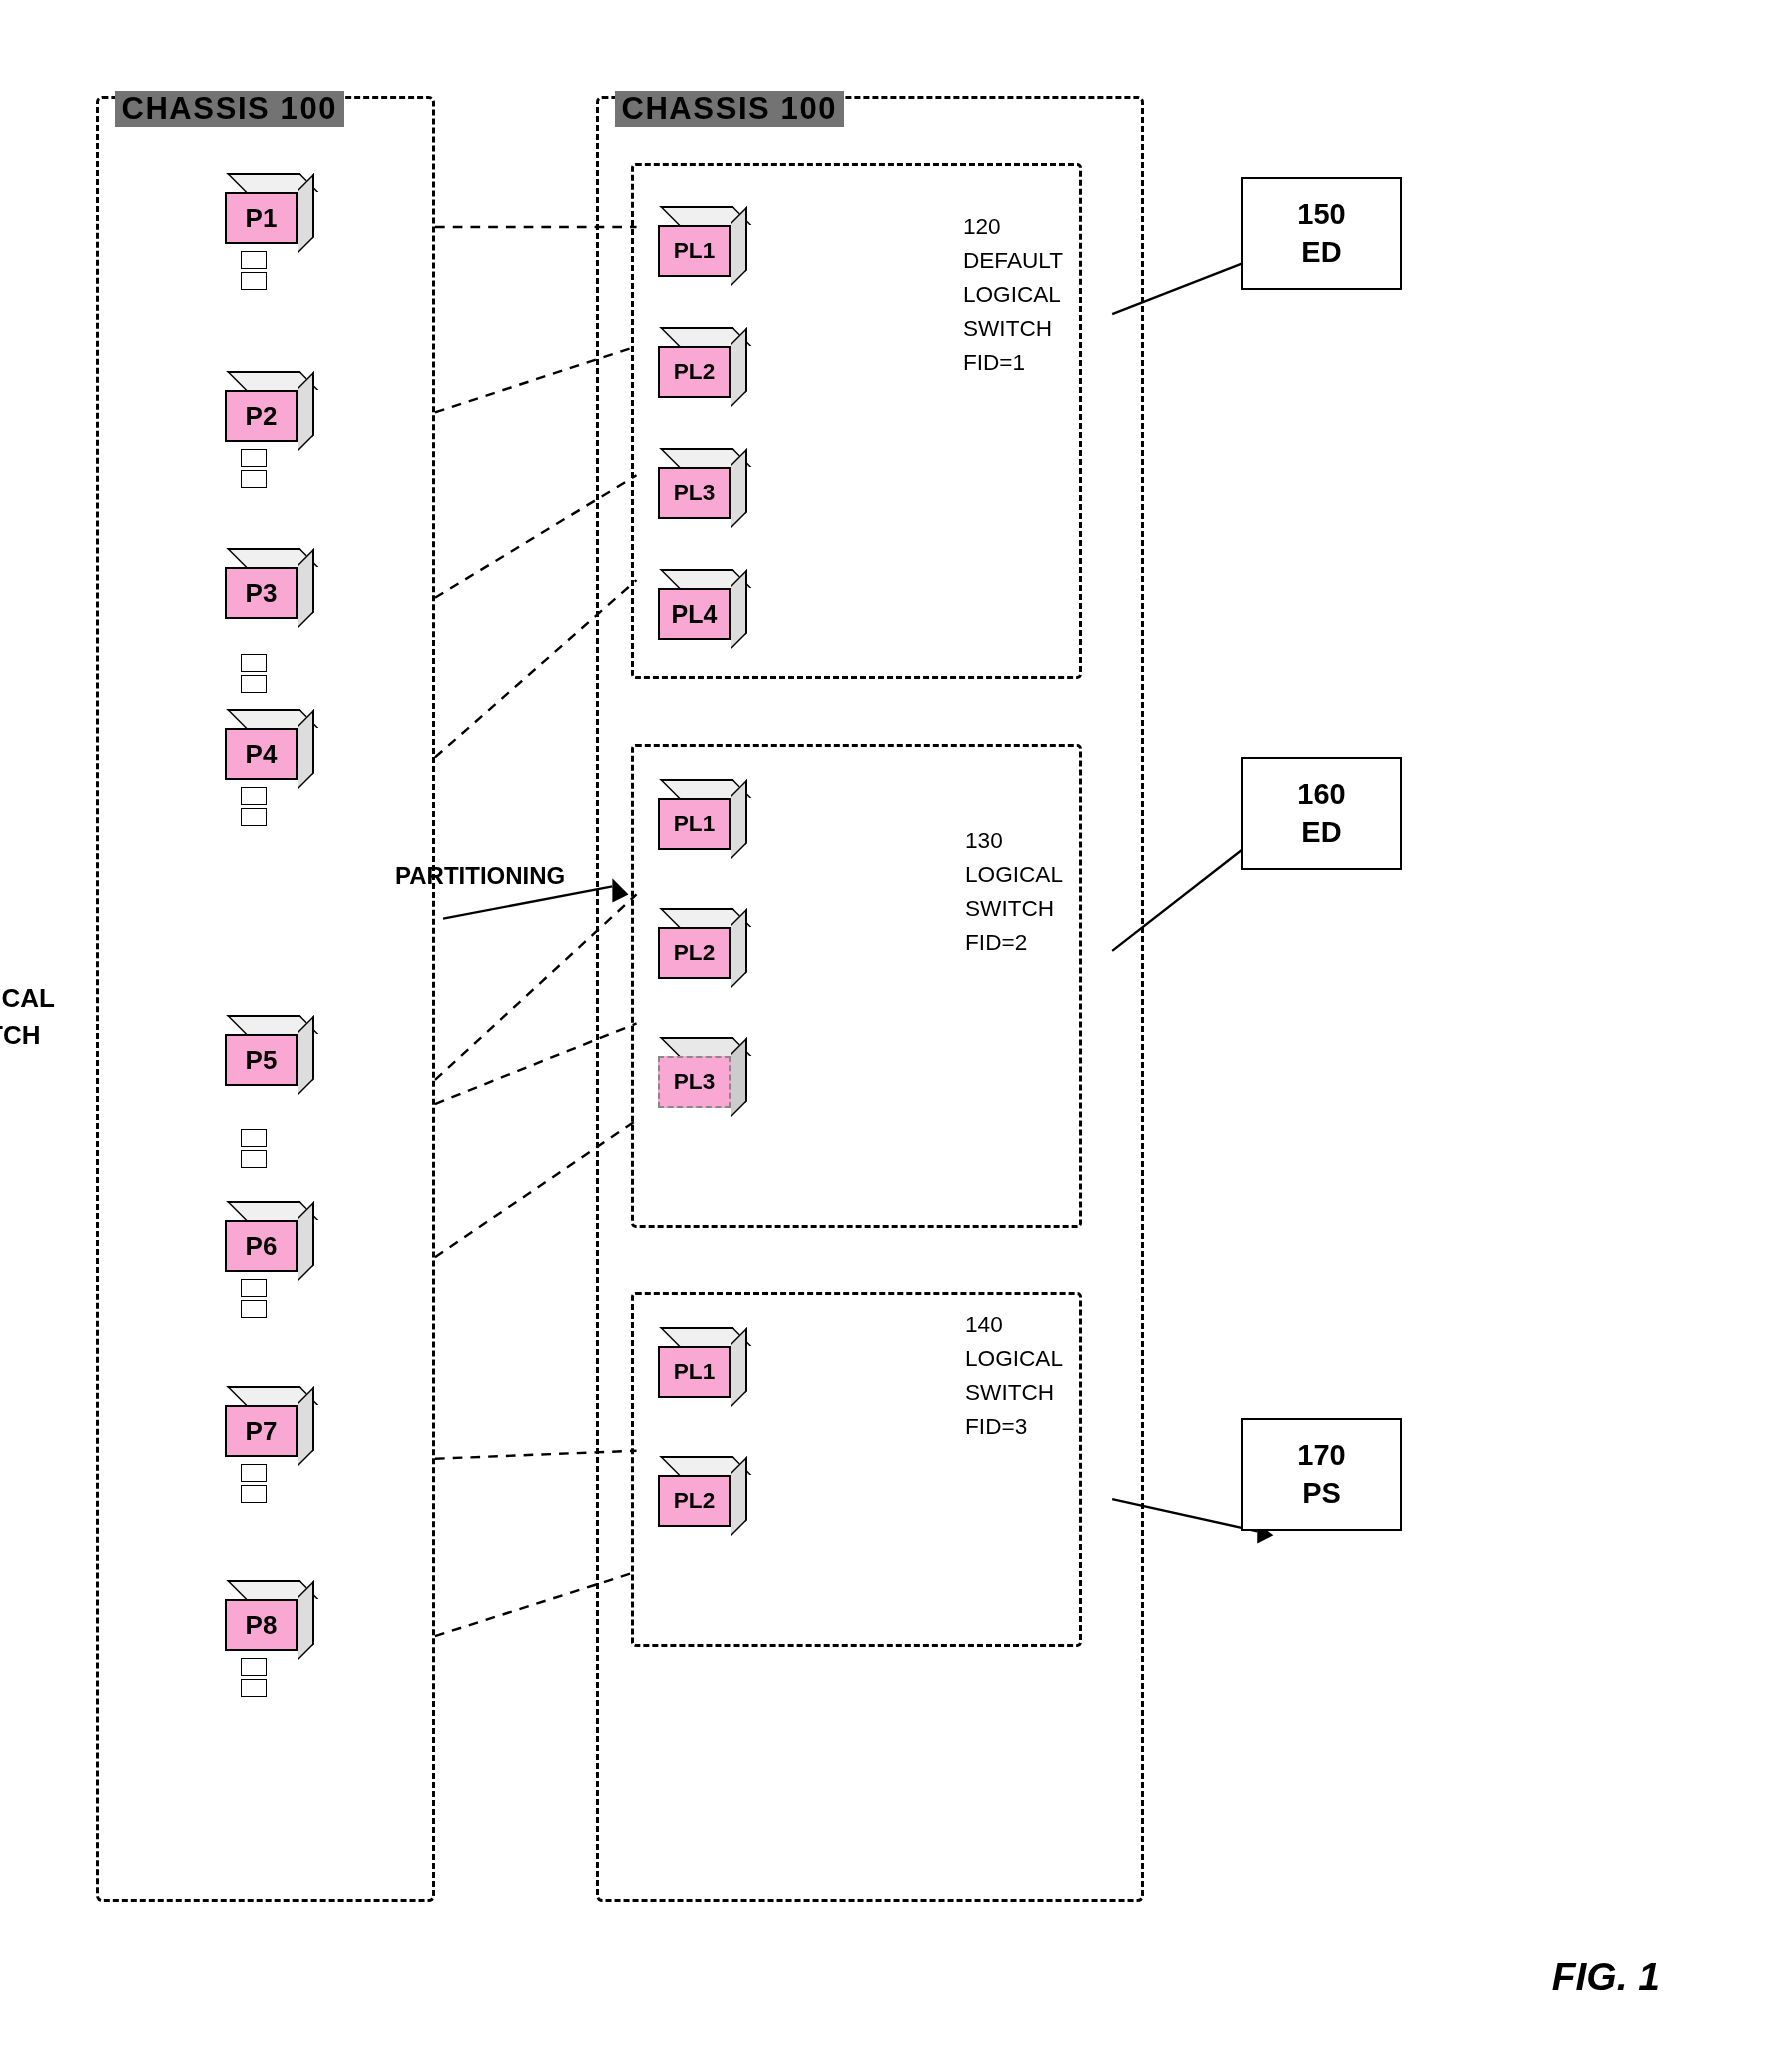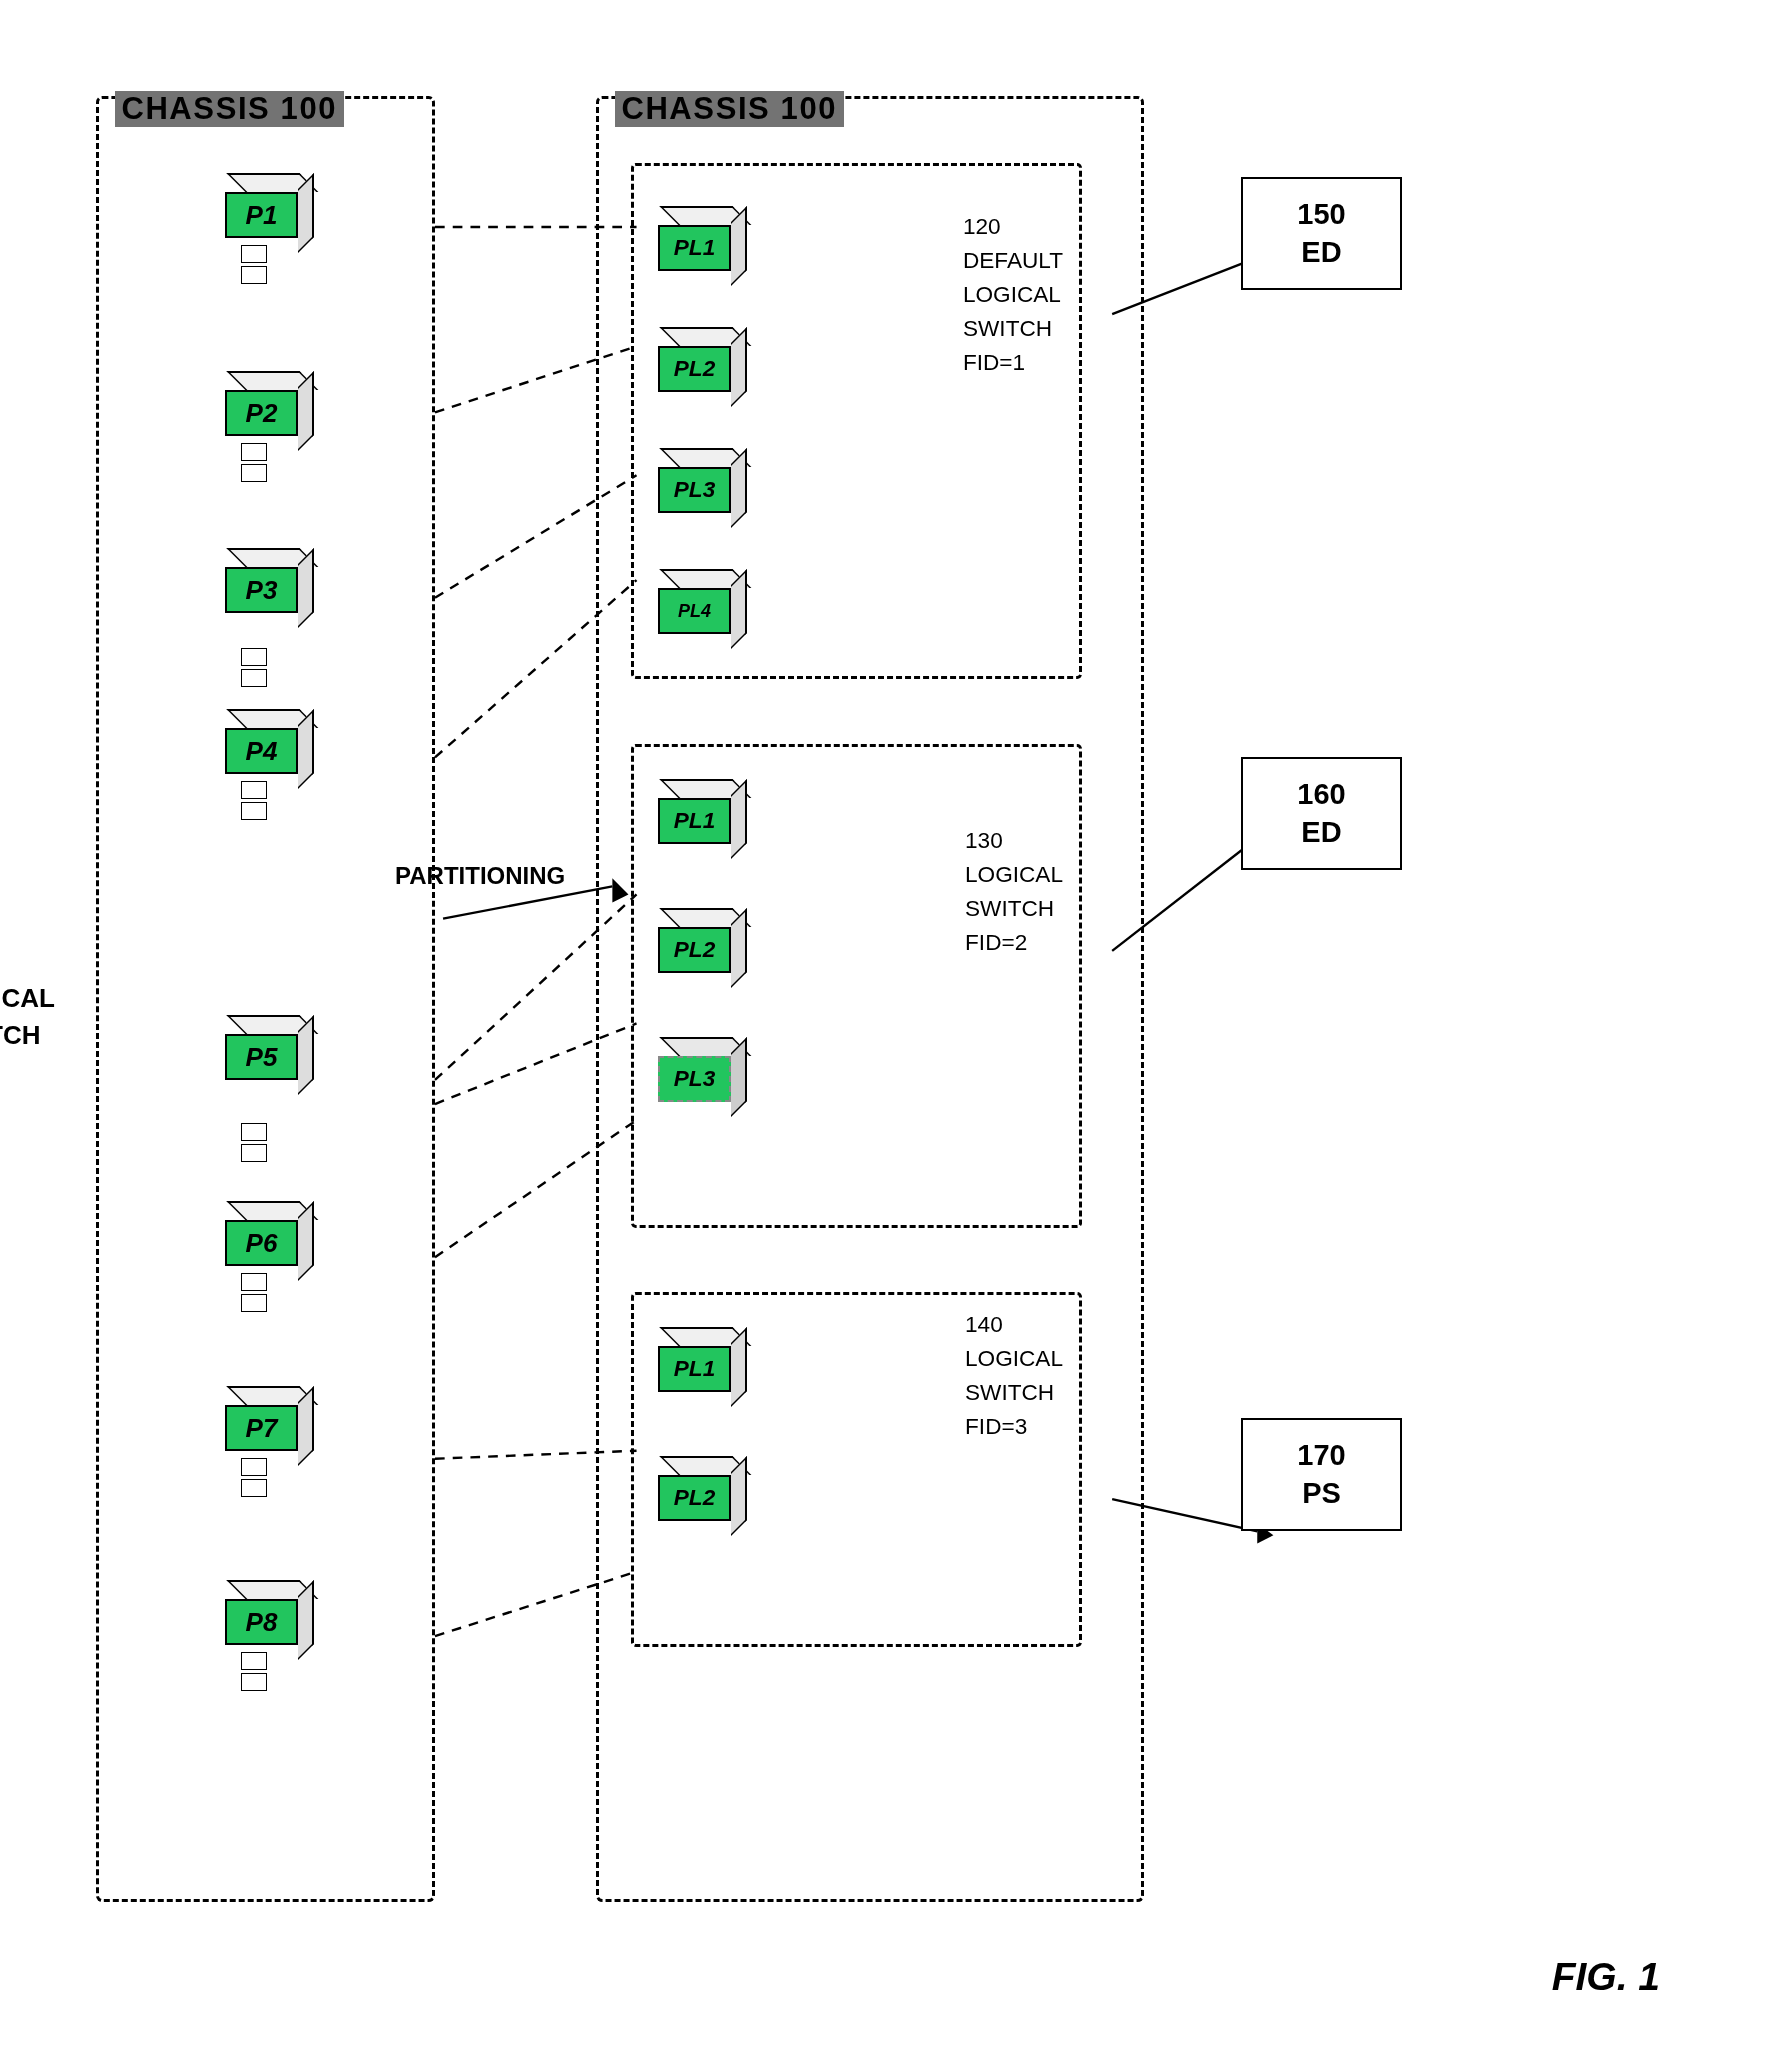--- a/index.html
+++ b/index.html
@@ -38,30 +38,29 @@
       background: #737373;
       padding: 0 6.4px;
       font-size: 31px;
       font-weight: bold;
       letter-spacing: 1.6px;
     }
 
     
     .cube-front {
       width: 73px;
-      height: 46px;
+      height: 52px;
       border: 2.4px solid #000;
-      background: #22c55e;
+      background: #f9a8d4;
       position: relative;
       display: flex;
       align-items: center;
       justify-content: center;
       font-size: 26px;
       font-weight: bold;
-      font-style: italic;
     }
 
     .cube-top {
       width: 73px;
       height: 19.3px;
       border: 2.4px solid #000;
       border-bottom: none;
       background: #f0f0f0;
       position: absolute;
       top: -19.3px;
@@ -386,21 +385,21 @@
           <div class="cube-top"></div>
           <div class="cube-right"></div>
           <div class="cube-front" style="font-size:22.6px;">PL3</div>
         </div>
       </div>
 
       <div style="position:absolute; left:24px; top:403px;">
         <div class="cube-wrapper">
           <div class="cube-top"></div>
           <div class="cube-right"></div>
-          <div class="cube-front" style="font-size:18px;text-align:center;">PL4</div>
+          <div class="cube-front" style="font-size:25px;text-align:center;">PL4</div>
         </div>
       </div>
 
       <div class="group-label" style="right:16px; top:129px; font-size:22.6px; line-height:1.5;">120<br>DEFAULT<br>LOGICAL<br>SWITCH<br>FID=1</div>
     </div>
 
     <div class="logical-group group-130">
 
       <div style="position:absolute; left:24px; top:32px;">
         <div class="cube-wrapper">

